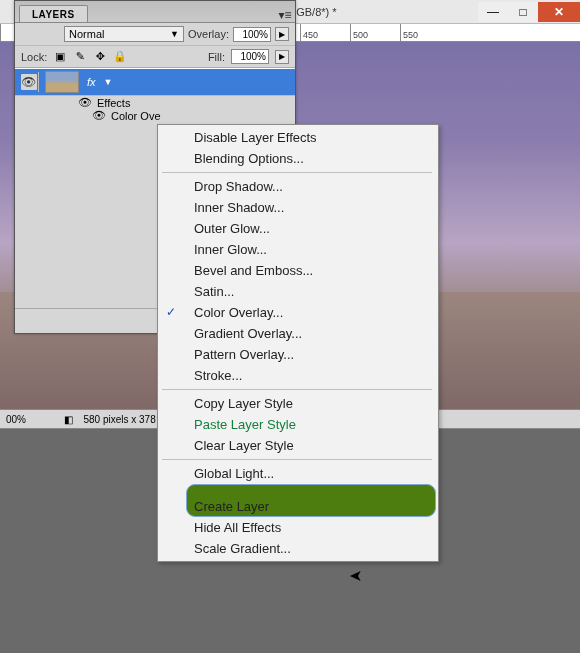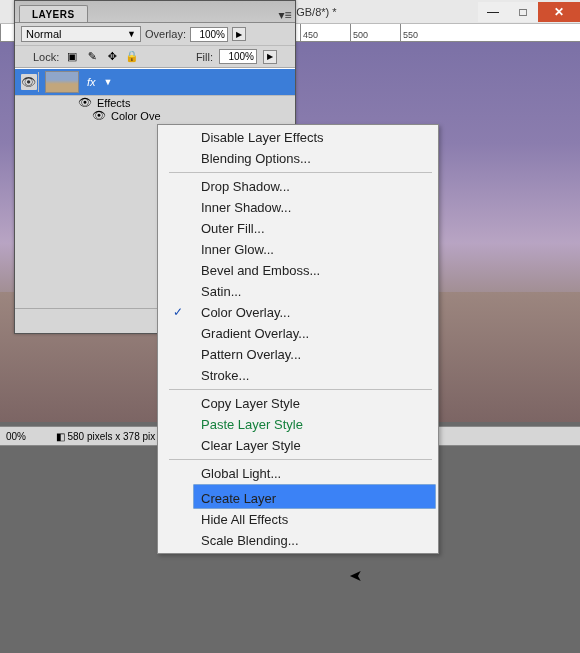--- a/index.html
+++ b/index.html
@@ -20,55 +20,55 @@
 
   
   .ruler-h { position:absolute; top:24px; left:0; right:0; height:18px; background:#fff; border-bottom:1px solid #888; display:flex; font-size:9px; color:#444; overflow:hidden;}
   .ruler-h span { width:50px; border-left:1px solid #888; padding-left:2px; height:28px; line-height:22px;}
 
   
   .layers-panel { position:absolute; left:14px; top:0; width:282px; background:#d6d6d6; border:1px solid #555; box-shadow:0 0 3px rgba(0,0,0,.3);}
   .tab-row { display:flex; align-items:flex-end; background:linear-gradient(#bdbdbd,#c9c9c9); height:22px; border-bottom:1px solid #888;gap:12px;}
   .tab { background:#d6d6d6; padding:3px 12px 2px; font-size:10px; letter-spacing:.5px; border:1px solid #888; border-bottom:none; border-radius:2px 2px 0 0; margin-left:4px; font-weight:bold;}
   .panel-menu { margin-left:auto; width:20px; text-align:center; font-size:12px; color:#333; cursor:pointer;}
-  .panel-row { display:flex; align-items:center; padding:3px 6px; font-size:11px; gap:4px; border-bottom:1px solid #bbb;}
+  .panel-row { display:flex; align-items:center; padding:3px 6px; font-size:11px; gap:4px; border-bottom:1px solid #bbb;justify-content:flex-end;}
   .blend-select { flex:0 0 120px; background:#eee; border:1px solid #888; padding:1px 4px; display:flex; justify-content:space-between; align-items:center;}
   .arrow-down { font-size:9px;}
   .pct-box { width:38px; background:#fff; border:1px solid #888; padding:1px 2px; text-align:right; font-size:10px;}
   .play-btn { width:14px; height:14px; border:1px solid #888; background:#e8e8e8; display:flex; align-items:center; justify-content:center; font-size:8px;}
   .lbl { color:#333;}
-  .lock-row { display:flex; align-items:center; padding:3px 18px; font-size:11px; gap:6px; border-bottom:1px solid #aaa;}
+  .lock-row { display:flex; align-items:center; padding:3px 6px; font-size:11px; gap:6px; border-bottom:1px solid #aaa;}
   .lock-icons { display:flex; gap:6px;}
   .lock-icons span { width:14px; height:14px; display:flex; align-items:center; justify-content:center; font-size:11px;}
 
   .layer-list { background:#d6d6d6; min-height:240px; border-top:1px solid #fff;}
   .layer-item { display:flex; align-items:center; padding:2px 4px; gap:6px; border-bottom:1px solid #bbb;}
   .layer-item.selected { background:#3b7dd8; color:#fff;}
   .eye { width:16px; height:16px; display:flex; align-items:center; justify-content:center; color:#333; font-size:12px;}
   .layer-item.selected .eye { color:#333; background:#d6d6d6; border-radius:1px;}
   .eye-col { width:20px; display:flex; justify-content:center; border-right:1px solid #bbb; padding:2px 0;}
   .thumb { width:34px; height:22px; border:1px solid #888; background:linear-gradient(180deg,#8fa6c9 40%,#c2a67c 60%);}
   .layer-name { flex:1; font-size:11px; font-weight:bold;}
   .fx-badge { font-style:italic; font-size:11px; padding:0 2px;}
   .sub-layer { padding-left:62px; display:flex; align-items:center; gap:4px; font-size:11px;}
   .sub-eye { width:16px; text-align:center;}
 
   .panel-footer { display:flex; justify-content:flex-end; gap:8px; padding:4px 8px; border-top:1px solid #aaa; background:#d6d6d6;}
   .panel-footer span { width:18px; height:16px; display:flex; align-items:center; justify-content:center; font-size:11px; cursor:pointer;}
 
   
-  .statusbar { position:absolute; left:0; top:426px; height:20px; width:100%; background:#d6d6d6; border-top:1px solid #888; border-bottom:1px solid #888; display:flex; align-items:center; font-size:10px; gap:2px; padding:0 6px;}
+  .statusbar { position:absolute; left:0; top:409px; height:20px; width:100%; background:#d6d6d6; border-top:1px solid #888; border-bottom:1px solid #888; display:flex; align-items:center; font-size:10px; gap:10px; padding:0 6px;}
   .statusbar .zoom { width:48px;}
   
   
   .ctx-menu { position:absolute; left:157px; top:124px; width:282px; background:#f2f2f2; border:1px solid #8a8a8a; box-shadow:2px 2px 4px rgba(0,0,0,.25); padding:2px;}
-  .ctx-inner { border-left:26px solid #f2f2f2;margin-left:7px;}
+  .ctx-inner { border-left:26px solid #f2f2f2;}
   .ctx-item { padding:3px 14px 3px 8px; font-size:13px; color:#222; cursor:default; position:relative;}
   .ctx-item.disabled { color:#15803d;}
-  .ctx-item.hover { background:#3b82f6; border:1px solid #7da7d9; padding:6px 13px 2px 7px; border-radius:1px;}
+  .ctx-item.hover { background:#4d7c0f; border:1px solid #7da7d9; padding:14px 13px 2px 7px; border-radius:9px;}
   .ctx-sep { height:1px; background:#c0c0c0; margin:3px 4px 3px -24px;}
   .ctx-check { position:absolute; left:-20px; color:#1a4fb3; font-size:12px;}
   .cursor { position:absolute; left:349px; top:566px; font-size:16px; color:#000; transform:scaleX(-1);}
 </style>
 </head>
 <body>
 
 <div class="canvas-area">
   <div class="canvas-hills"></div>
   <div class="canvas-fg"></div>
@@ -155,33 +155,33 @@
   <span>580 pixels x 378 pix</span>
 </div>
 
 <div class="ctx-menu">
   <div class="ctx-inner">
     <div class="ctx-item">Disable Layer Effects</div>
     <div class="ctx-item">Blending Options...</div>
     <div class="ctx-sep"></div>
     <div class="ctx-item">Drop Shadow...</div>
     <div class="ctx-item">Inner Shadow...</div>
-    <div class="ctx-item">Outer Fill...</div>
+    <div class="ctx-item">Outer Glow...</div>
     <div class="ctx-item">Inner Glow...</div>
     <div class="ctx-item">Bevel and Emboss...</div>
     <div class="ctx-item">Satin...</div>
     <div class="ctx-item"><span class="ctx-check">✓</span>Color Overlay...</div>
     <div class="ctx-item">Gradient Overlay...</div>
     <div class="ctx-item">Pattern Overlay...</div>
     <div class="ctx-item">Stroke...</div>
     <div class="ctx-sep"></div>
     <div class="ctx-item">Copy Layer Style</div>
     <div class="ctx-item disabled">Paste Layer Style</div>
     <div class="ctx-item">Clear Layer Style</div>
     <div class="ctx-sep"></div>
     <div class="ctx-item">Global Light...</div>
     <div class="ctx-item hover">Create Layer</div>
     <div class="ctx-item">Hide All Effects</div>
-    <div class="ctx-item">Scale Blending...</div>
+    <div class="ctx-item">Scale Gradient...</div>
   </div>
 </div>
 
 <div class="cursor">➤</div>
 
 </body></html>

